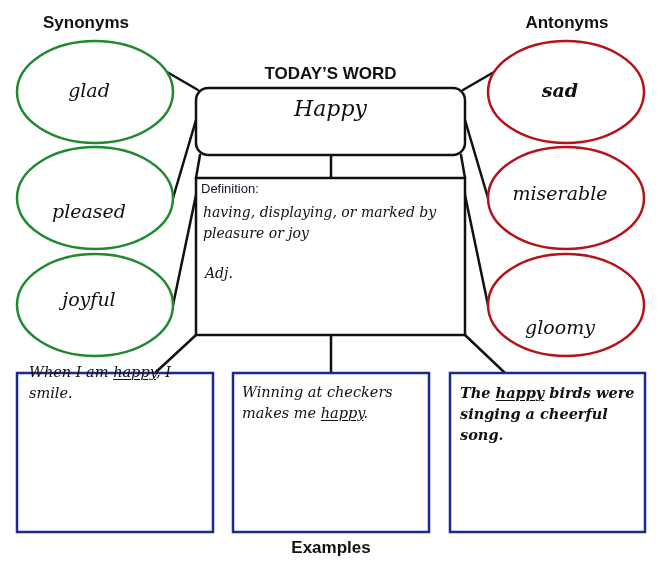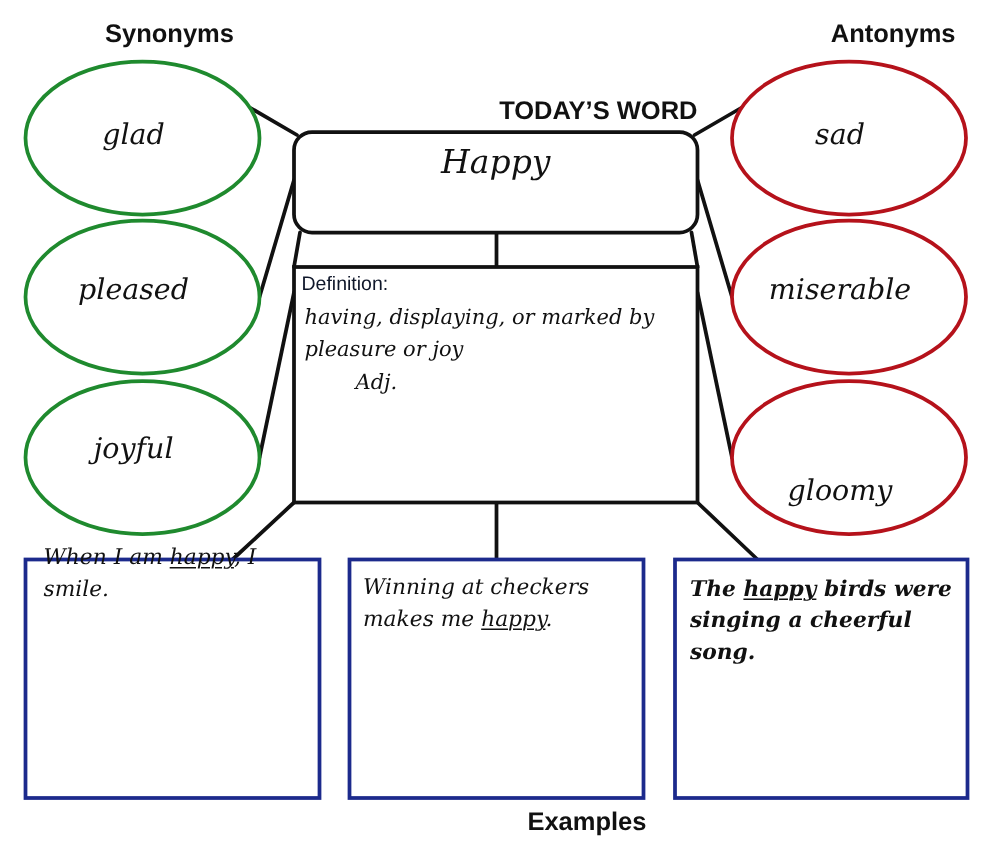--- a/index.html
+++ b/index.html
@@ -11,21 +11,21 @@
     overflow: hidden;
     font-family: "Liberation Sans", sans-serif;
   }
   svg.lines { position: absolute; left: 0; top: 0; }
   .heading {
     position: absolute;
     font-family: "Liberation Sans", sans-serif;
     font-weight: bold;
     font-size: 17px;
     color: #111;
-    text-align: right;
+    text-align: center;
     white-space: nowrap;
   }
   .hand {
     font-family: "DejaVu Serif", serif;
     font-style: italic;
     color: #111;
   }
   .oval-label {
     position: absolute;
     width: 144px;
@@ -47,23 +47,22 @@
     color: #0f172a;
   }
   .def-text {
     position: absolute;
     left: 203px; top: 202px; width: 255px;
     font-size: 14px;
     line-height: 21px;
   }
   .def-pos {
     position: absolute;
-    left: 205px; top: 247px;
+    left: 205px; top: 265px;
     font-size: 14px;
-    margin-left: 32px;
   }
   .example-text {
     position: absolute;
     width: 180px;
     font-size: 14.5px;
     line-height: 21px;
   }
   .example-text u { text-decoration-thickness: 1px; text-underline-offset: 2px; }
 </style>
 </head>
@@ -119,24 +118,24 @@
   <div class="heading" style="left:196px; top:64px; width:269px;">TODAY’S WORD</div>
   <div class="heading" style="left:231px; top:538px; width:200px;">Examples</div>
 
   <div class="hand word-value">Happy</div>
 
   <div class="def-label">Definition:</div>
   <div class="hand def-text">having, displaying, or marked by pleasure or joy</div>
   <div class="hand def-pos">Adj.</div>
 
   <div class="hand oval-label" style="left:17px; top:79px;">glad</div>
-  <div class="hand oval-label" style="left:17px; top:182px;">pleased</div>
+  <div class="hand oval-label" style="left:17px; top:200px;">pleased</div>
   <div class="hand oval-label" style="left:17px; top:288px;">joyful</div>
 
-  <div class="hand oval-label" style="left:488px; top:79px;">sad</div>
+  <div class="hand oval-label" style="left:488px; top:79px;font-weight:bold;">sad</div>
   <div class="hand oval-label" style="left:488px; top:182px;">miserable</div>
   <div class="hand oval-label" style="left:488px; top:288px;margin-top:28px;">gloomy</div>
 
   <div class="hand example-text" style="left:29px; top:362px;">
     <span>When I am </span><u>happy</u><span>, I smile.</span>
   </div>
   <div class="hand example-text" style="left:242px; top:382px;">
     <span>Winning at checkers makes me </span><u>happy</u><span>.</span>
   </div>
   <div class="hand example-text" style="left:460px; top:382px;font-weight:bold;">

